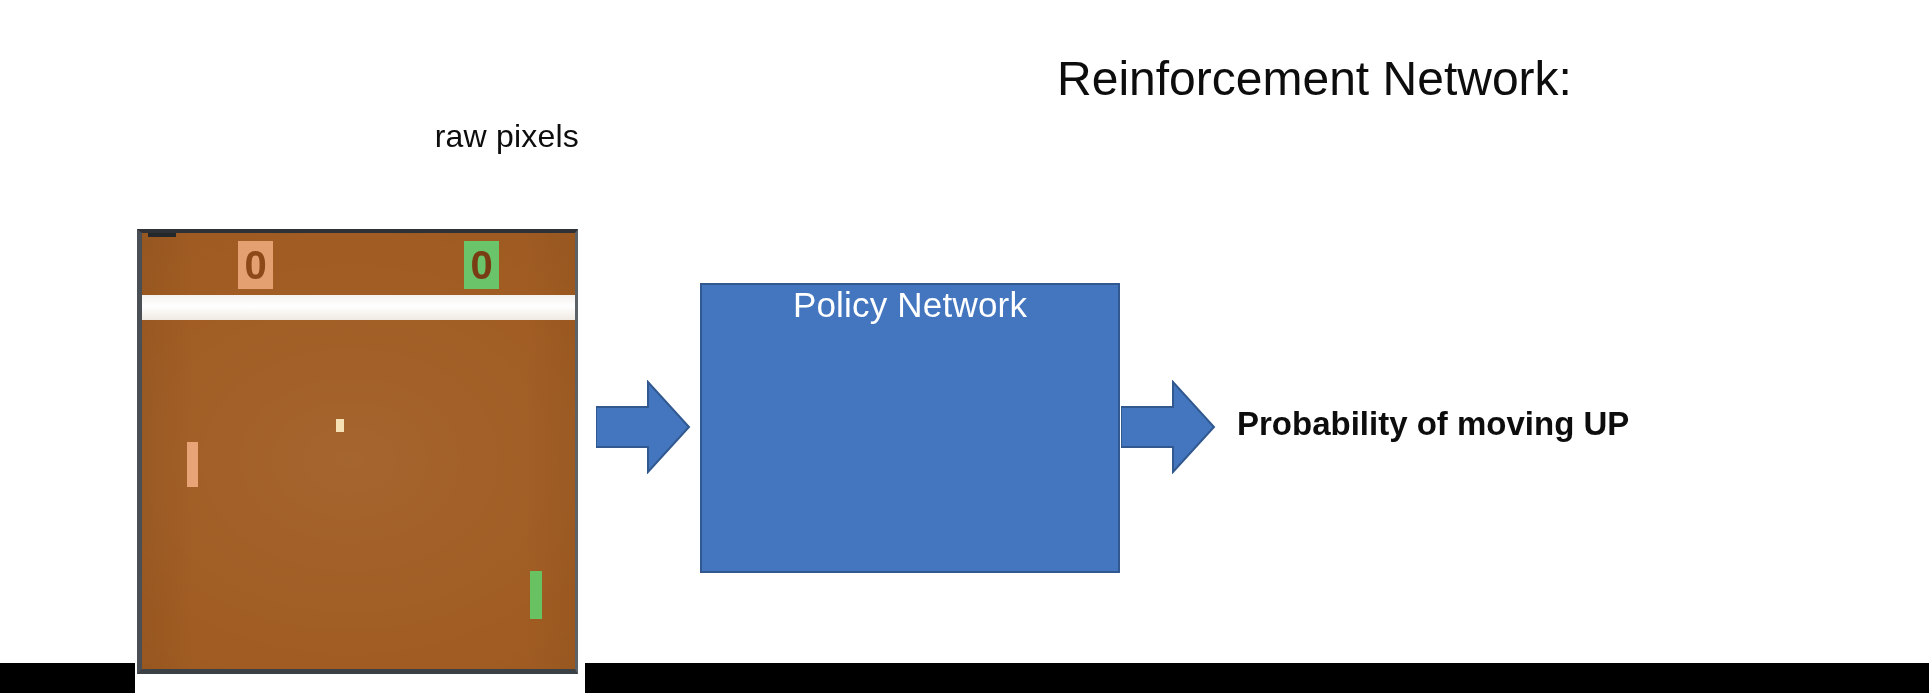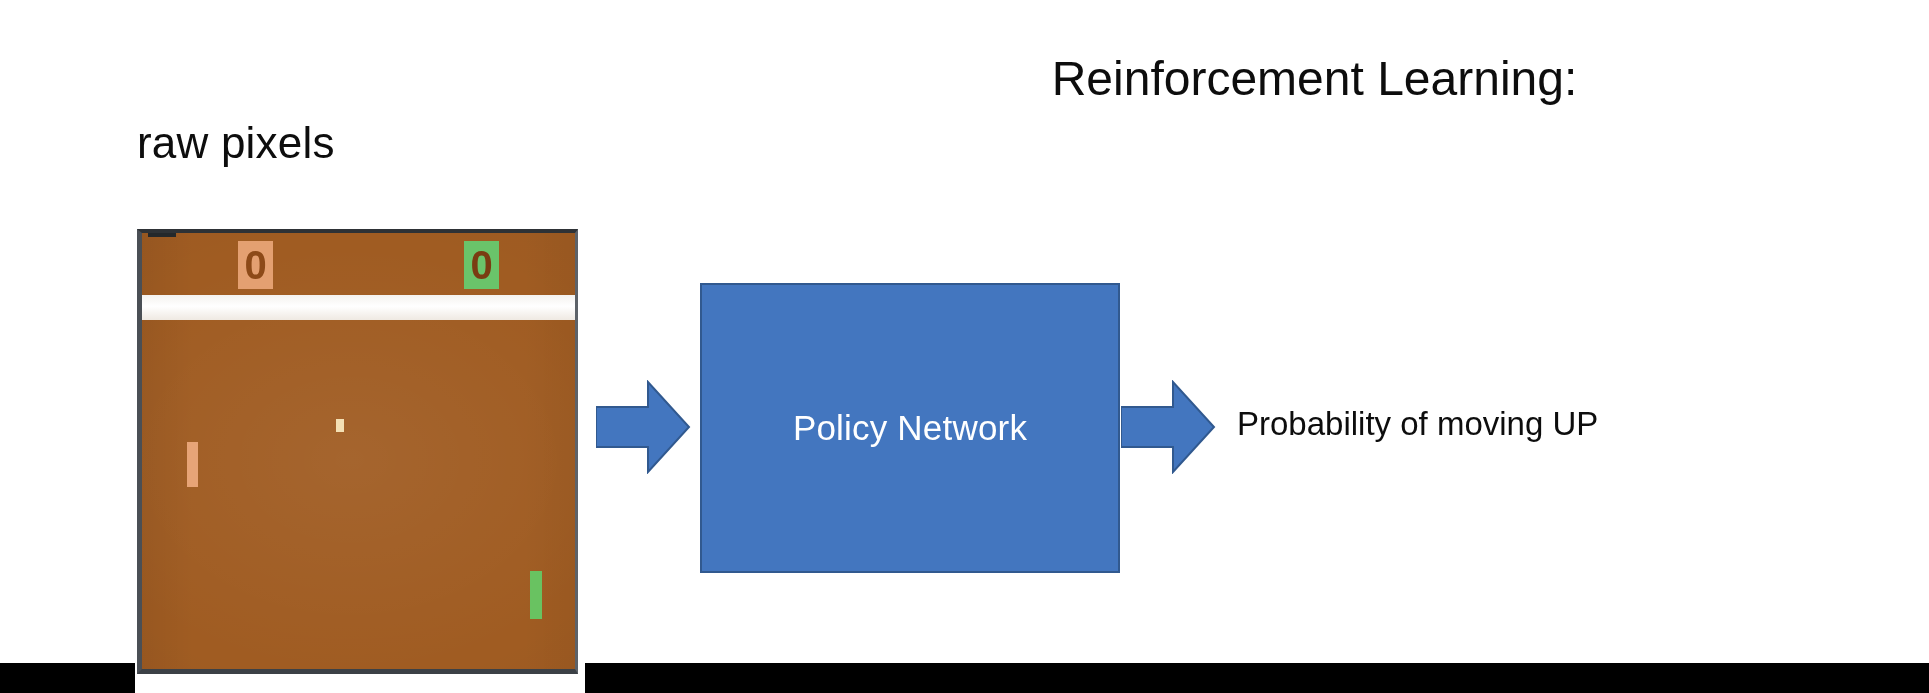--- a/index.html
+++ b/index.html
@@ -19,23 +19,23 @@
     background: #ffffff;
     overflow: hidden;
   }
 
   
   #raw-pixels-label {
     position: absolute;
     left: 137px;
     top: 118px;
     width: 442px;
-    text-align: left;
-    font-family: "Liberation Sans", sans-serif;
-    font-size: 44px;
+    text-align: right;
+    font-family: "Liberation Sans", sans-serif;
+    font-size: 32px;
     font-weight: 400;
     color: #0d0d0d;
     letter-spacing: 0.2px;
     white-space: nowrap;
   }
 
   
   #pong-frame {
     position: absolute;
     left: 137px;
@@ -141,40 +141,39 @@
   #policy-network-box {
     position: absolute;
     left: 700px;
     top: 283px;
     width: 420px;
     height: 290px;
     background: #4376bf;
     border: 2px solid #31598f;
     box-sizing: border-box;
     display: flex;
-    align-items: center;
     justify-content: center;
   }
   #policy-network-label {
     font-family: "Liberation Sans", sans-serif;
     font-size: 35px;
     font-weight: 400;
     color: #ffffff;
     letter-spacing: 0.2px;
     white-space: nowrap;
   }
 
   
   #output-label {
     position: absolute;
     left: 1237px;
     top: 405px;
     font-family: "Liberation Sans", sans-serif;
     font-size: 33px;
-    font-weight: 400;
+    font-weight: 700;
     color: #0d0d0d;
     white-space: nowrap;
   }
 
   
   #heading-block {
     position: absolute;
     left: 700px;
     top: 50px;
     width: 1229px;
@@ -199,21 +198,21 @@
   }
   #bottom-bar-left  { left: 0px;   width: 135px; }
   #bottom-bar-right { left: 585px; width: 1344px; }
 </style>
 </head>
 <body>
 
 <div id="slide">
 
   <div id="heading-block">
-    <span class="heading-line">Reinforcement Learning:</span>
+    <span class="heading-line">Reinforcement Network:</span>
   </div>
 
   <div id="raw-pixels-label">raw pixels</div>
 
   <div id="pong-frame">
     <div id="pong-field"></div>
     <div id="pong-corner-tick"></div>
     <div id="pong-top-bar"></div>
 
     <div id="pong-score-left" class="pong-score">0</div>

